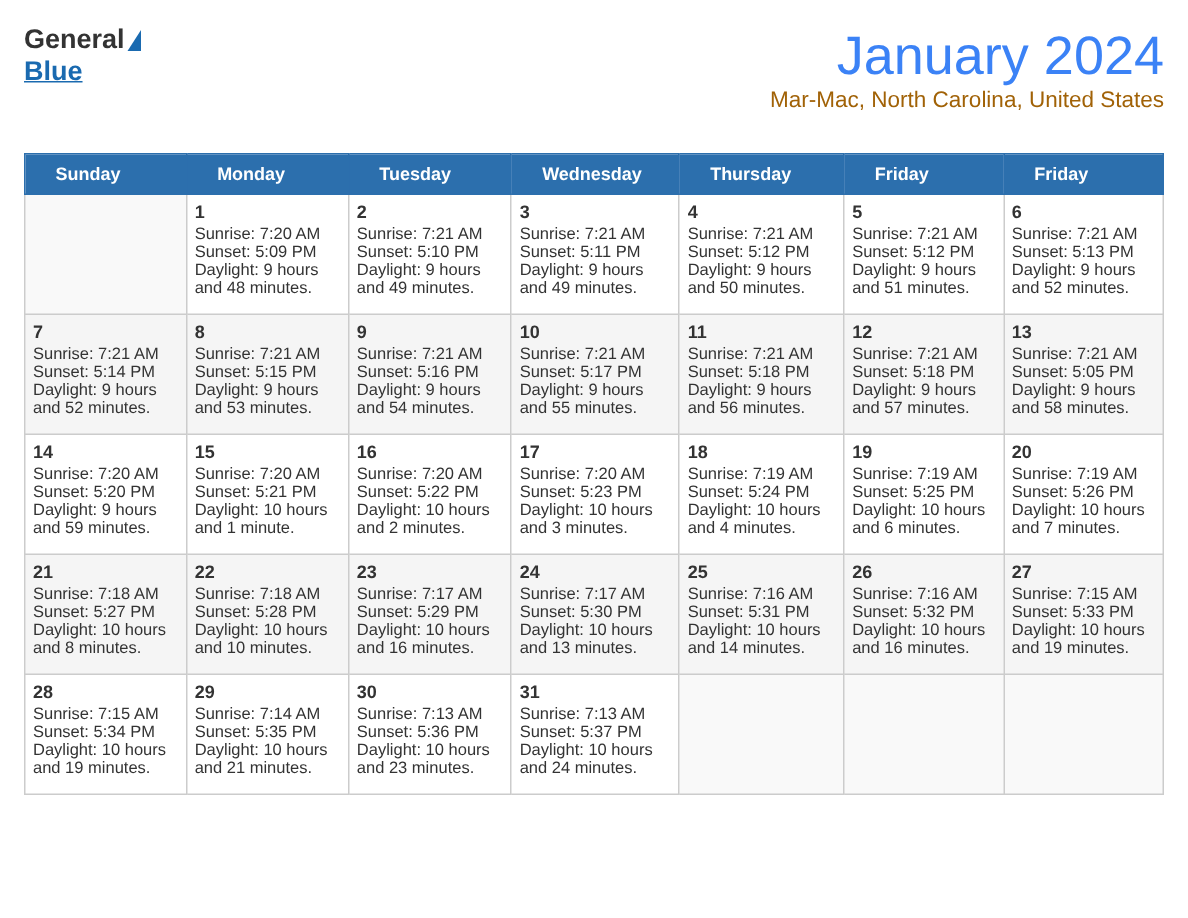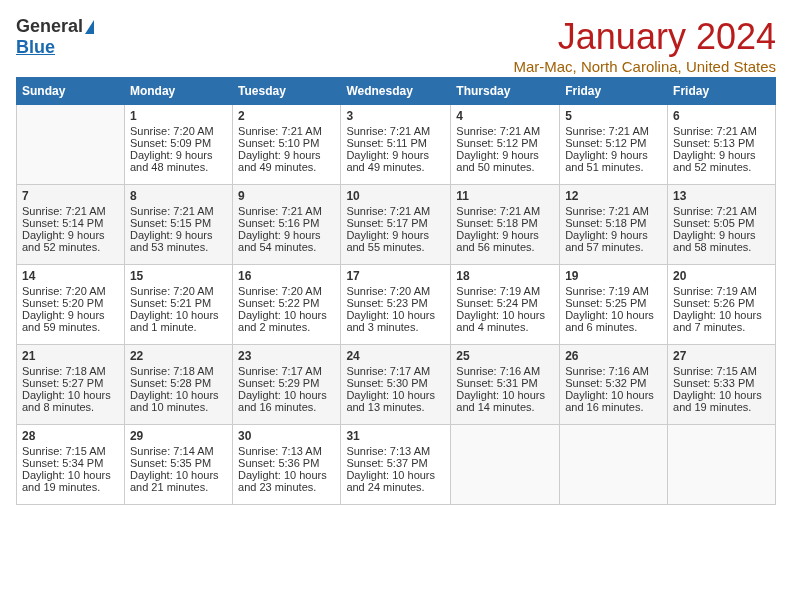--- a/index.html
+++ b/index.html
@@ -7,21 +7,21 @@
       font-family: Arial, sans-serif;
       background: #fff;
       width: 792px;
       min-height: 612px;
       padding: 16px;
     }
     .header-section {
       display: flex;
       justify-content: space-between;
       align-items: flex-start;
-      margin-bottom: 2px;
+      margin-bottom: 27px;
     }
     .logo {
       display: flex;
       flex-direction: column;
       align-items: flex-start;
     }
     .logo-general {
       font-size: 18px;
       font-weight: bold;
       color: #333;
@@ -44,36 +44,36 @@
     .logo-row {
       display: flex;
       align-items: center;
     }
     .title-section {
       text-align: right;
     }
     .calendar-title {
       font-size: 36px;
       font-weight: normal;
-      color: #b91c1c;
+      color: #3b82f6;
     }
     .calendar-subtitle {
       font-size: 15px;
       color: #a16207;
     }
     .calendar-table {
       width: 100%;
       border-collapse: collapse;
       font-size: 11px;
     }
     .calendar-table thead tr th {
       background-color: #2c6fad;
       color: #fff;
       text-align: left;
-      padding: 6px 5px;
+      padding: 6px 20px;
       font-size: 12px;
       font-weight: bold;
       border: 1px solid #2c6fad;
     }
     .calendar-table tbody tr td {
       border: 1px solid #ccc;
       vertical-align: top;
       padding: 4px 5px;
       height: 80px;
       width: 113px;

